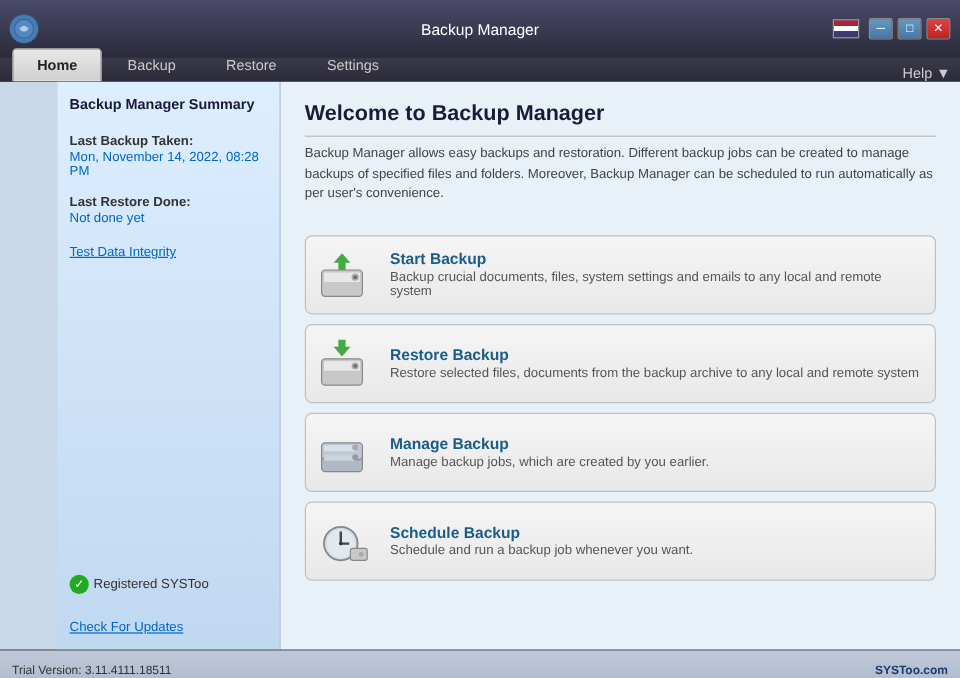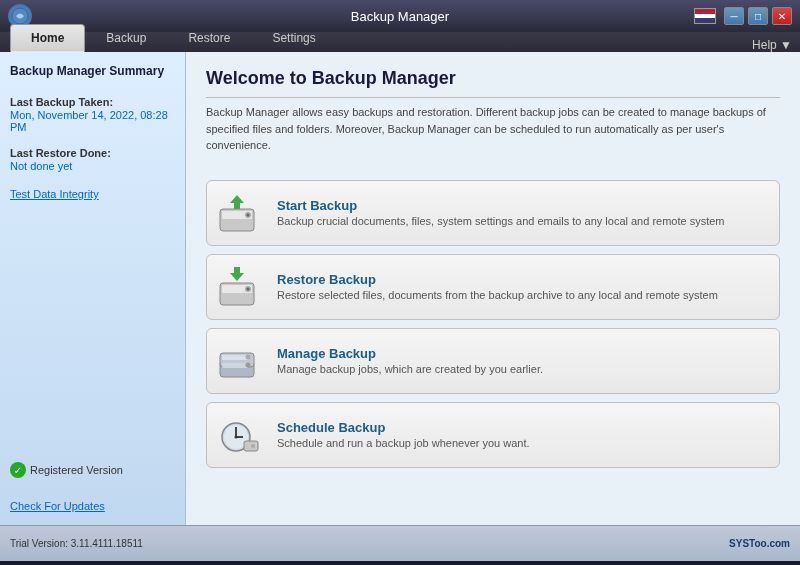--- a/index.html
+++ b/index.html
@@ -8,21 +8,21 @@
       height: 565px;
       font-family: 'Segoe UI', Tahoma, Arial, sans-serif;
       font-size: 12px;
       background: #1a1a2e;
       overflow: hidden;
     }
 
     
     .title-bar {
       background: linear-gradient(to bottom, #4a4a6a, #2a2a3a);
-      height: 32px;
+      height: 48px;
       display: flex;
       align-items: center;
       justify-content: space-between;
       padding: 0 8px;
       position: relative;
     }
     .title-bar-left {
       display: flex;
       align-items: center;
       gap: 8px;
@@ -124,20 +124,21 @@
 
     
     .sidebar {
       width: 186px;
       background: linear-gradient(to bottom, #ddeeff, #c0d8f0);
       border-right: 1px solid #aac0d8;
       padding: 12px 10px;
       display: flex;
       flex-direction: column;
       gap: 8px;
+      margin-left: 48px;
     }
     .sidebar-title {
       font-size: 12px;
       font-weight: bold;
       color: #1a1a3a;
       margin-bottom: 4px;
     }
     .sidebar-label {
       font-size: 11px;
       font-weight: bold;
@@ -296,21 +297,21 @@
     <div>
       <div class="sidebar-label">Last Restore Done:</div>
       <div class="sidebar-value">Not done yet</div>
     </div>
     <div>
       <a class="sidebar-link">Test Data Integrity</a>
     </div>
     <div style="flex:1;"></div>
     <div class="registered-badge">
       <div class="green-check">✓</div>
-      <span class="registered-text">Registered Version</span>
+      <span class="registered-text">Registered SYSToo</span>
     </div>
     <div style="margin-top:6px;">
       <a class="sidebar-link">Check For Updates</a>
     </div>
   </div>
 
   <div class="content-panel">
     <div class="welcome-title">Welcome to Backup Manager</div>
     <div class="welcome-desc">Backup Manager allows easy backups and restoration. Different backup jobs can be created to manage backups of specified files and folders. Moreover, Backup Manager can be scheduled to run automatically as per user's convenience.</div>
 

